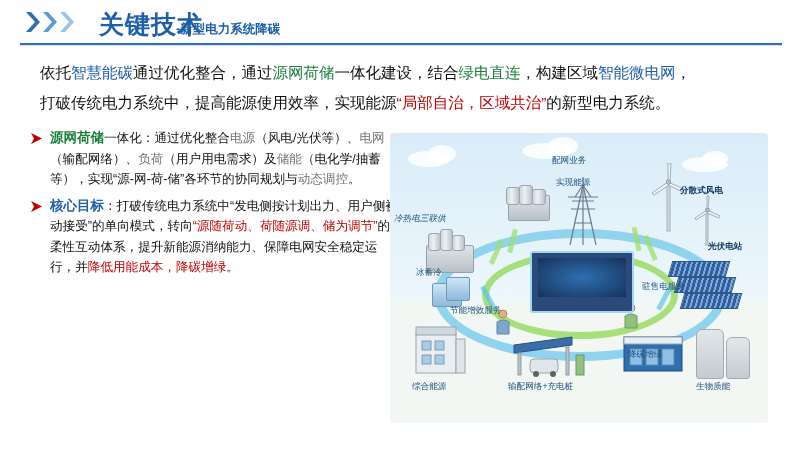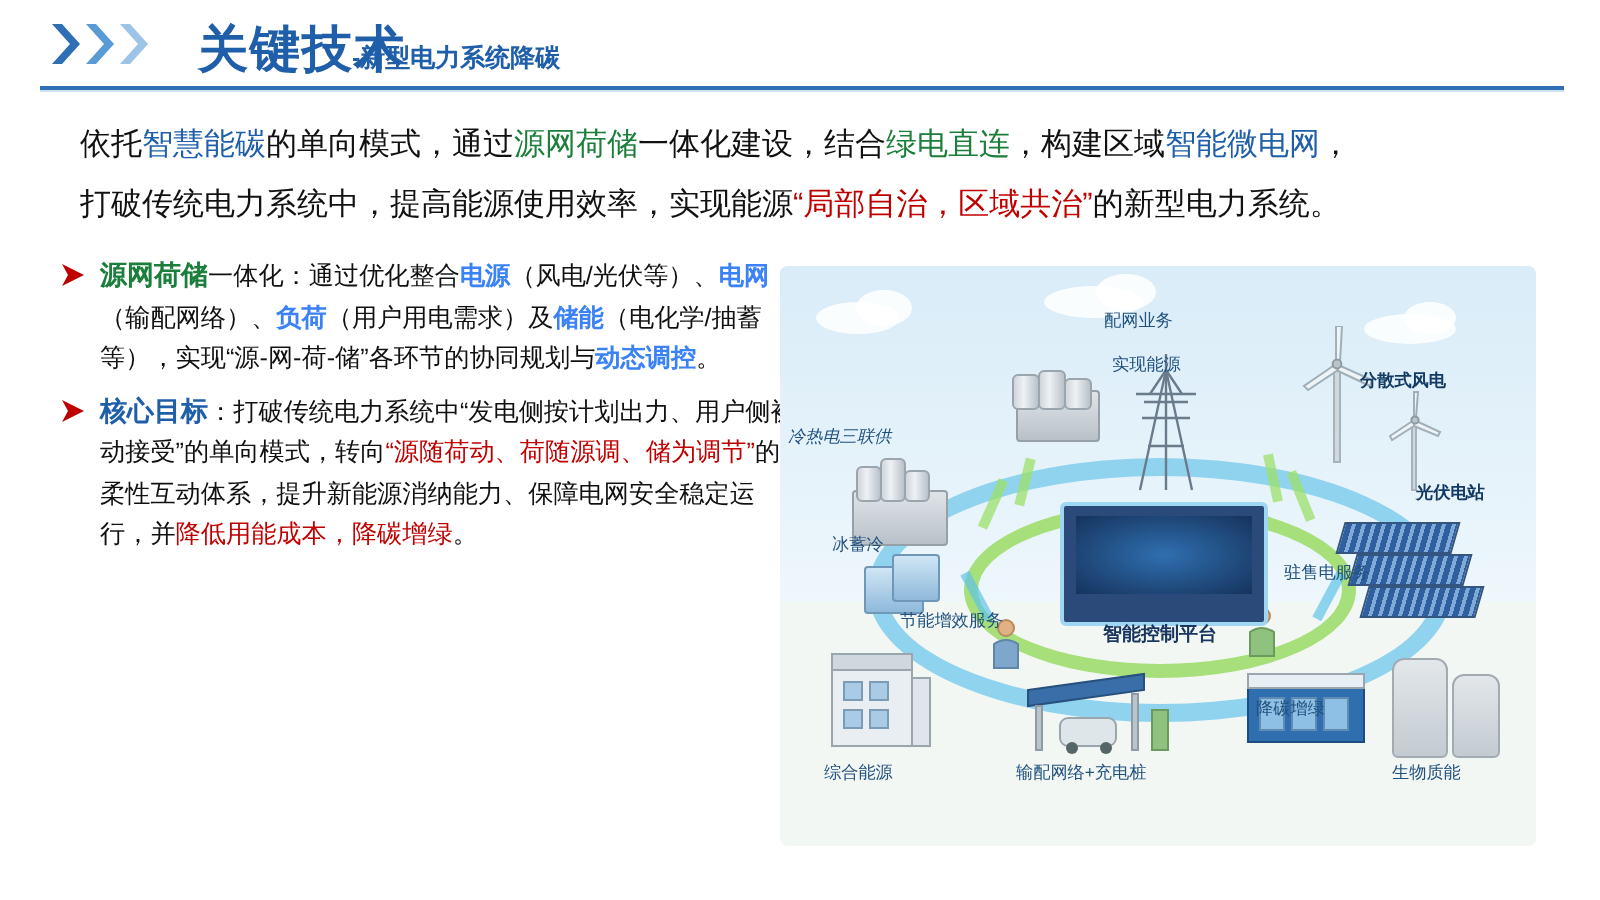--- a/index.html
+++ b/index.html
@@ -42,21 +42,21 @@
 
   
   .bullets{position:absolute;left:30px;top:128px;width:370px;}
   .bullet{position:relative;padding-left:20px;margin-bottom:6px;}
   .arrow{
     position:absolute;left:0;top:3px;width:13px;height:13px;
   }
   .bl-title{font-size:13.5px;font-weight:bold;color:#1b7f3b;}
   .bl-title.blue{color:#1f5fa9;text-align:right;}
   .bl-body{font-size:12.6px;line-height:20.5px;color:#111;}
-  .bl-body .g{color:#3b82f6;font-weight:bold;}
+  .bl-body .g{color:#737373;}
   .bl-body .r{color:#c00000;}
   .b2 .bl-body{line-height:20.5px;}
 
   
   .diagram{
     position:absolute;left:390px;top:133px;width:378px;height:290px;
     background:#eaf4fb;border-radius:4px;overflow:hidden;
   }
   .sky{position:absolute;left:0;top:0;width:378px;height:172px;
        background:linear-gradient(#d9ecf8,#eef7fc);}
@@ -122,21 +122,21 @@
           <path d="M0,2 L9,12 L0,22 L5,22 L14,12 L5,2 Z" fill="#9dc3e6"></path>
         </svg>
     </div>
     <div class="title-main">关键技术</div>
     <div class="title-sub">-新型电力系统降碳</div>
     <div class="header-rule"></div>
     <div class="header-rule2"></div>
   </div>
 
   <div class="para">
-    <span>依托</span><span class="b">智慧能碳</span><span>的单向模式，通过</span><span class="g">源网荷储</span><span>一体化建设，结合</span><span class="g">绿电直连</span><span>，构建区域</span><span class="b">智能微电网</span><span>，</span><br>
+    <span>依托</span><span class="b">智慧能碳</span><span>通过优化整合，通过</span><span class="g">源网荷储</span><span>一体化建设，结合</span><span class="g">绿电直连</span><span>，构建区域</span><span class="b">智能微电网</span><span>，</span><br>
     <span>打破传统电力系统中，提高能源使用效率，实现能源</span><span class="r">“局部自治，区域共治”</span><span>的新型电力系统。</span>
   </div>
 
   <div class="bullets">
 
     <div class="bullet b1">
       <span class="arrow">
         <svg width="13" height="13" viewBox="0 0 13 13">
             <path d="M1,1 L12,6.5 L1,12 L4,6.5 Z" fill="#c00000"></path>
           </svg>
@@ -240,21 +240,20 @@
       </svg>
     </div>
 
     <div class="icon-block panel" style="left:280px;top:128px;width:56px;height:14px;transform:skewX(-16deg);"></div>
     <div class="icon-block panel" style="left:286px;top:144px;width:56px;height:14px;transform:skewX(-16deg);"></div>
     <div class="icon-block panel" style="left:292px;top:160px;width:56px;height:14px;transform:skewX(-16deg);"></div>
 
     <div class="center-box">
       <div class="center-screen"></div>
     </div>
-    <div class="center-label">智能控制平台</div>
 
     <div class="icon-block" style="left:20px;top:186px;width:58px;height:58px;">
       <svg width="58" height="58" viewBox="0 0 58 58">
         <rect x="6" y="14" width="40" height="40" fill="#e9eef2" stroke="#9aa6ae"></rect>
         <rect x="6" y="8" width="40" height="8" fill="#cfd8de" stroke="#9aa6ae"></rect>
         <rect x="12" y="22" width="9" height="9" fill="#a9cbe6" stroke="#7c9cb6"></rect>
         <rect x="25" y="22" width="9" height="9" fill="#a9cbe6" stroke="#7c9cb6"></rect>
         <rect x="12" y="36" width="9" height="9" fill="#a9cbe6" stroke="#7c9cb6"></rect>
         <rect x="25" y="36" width="9" height="9" fill="#a9cbe6" stroke="#7c9cb6"></rect>
         <rect x="46" y="20" width="9" height="34" fill="#dfe5ea" stroke="#9aa6ae"></rect>

